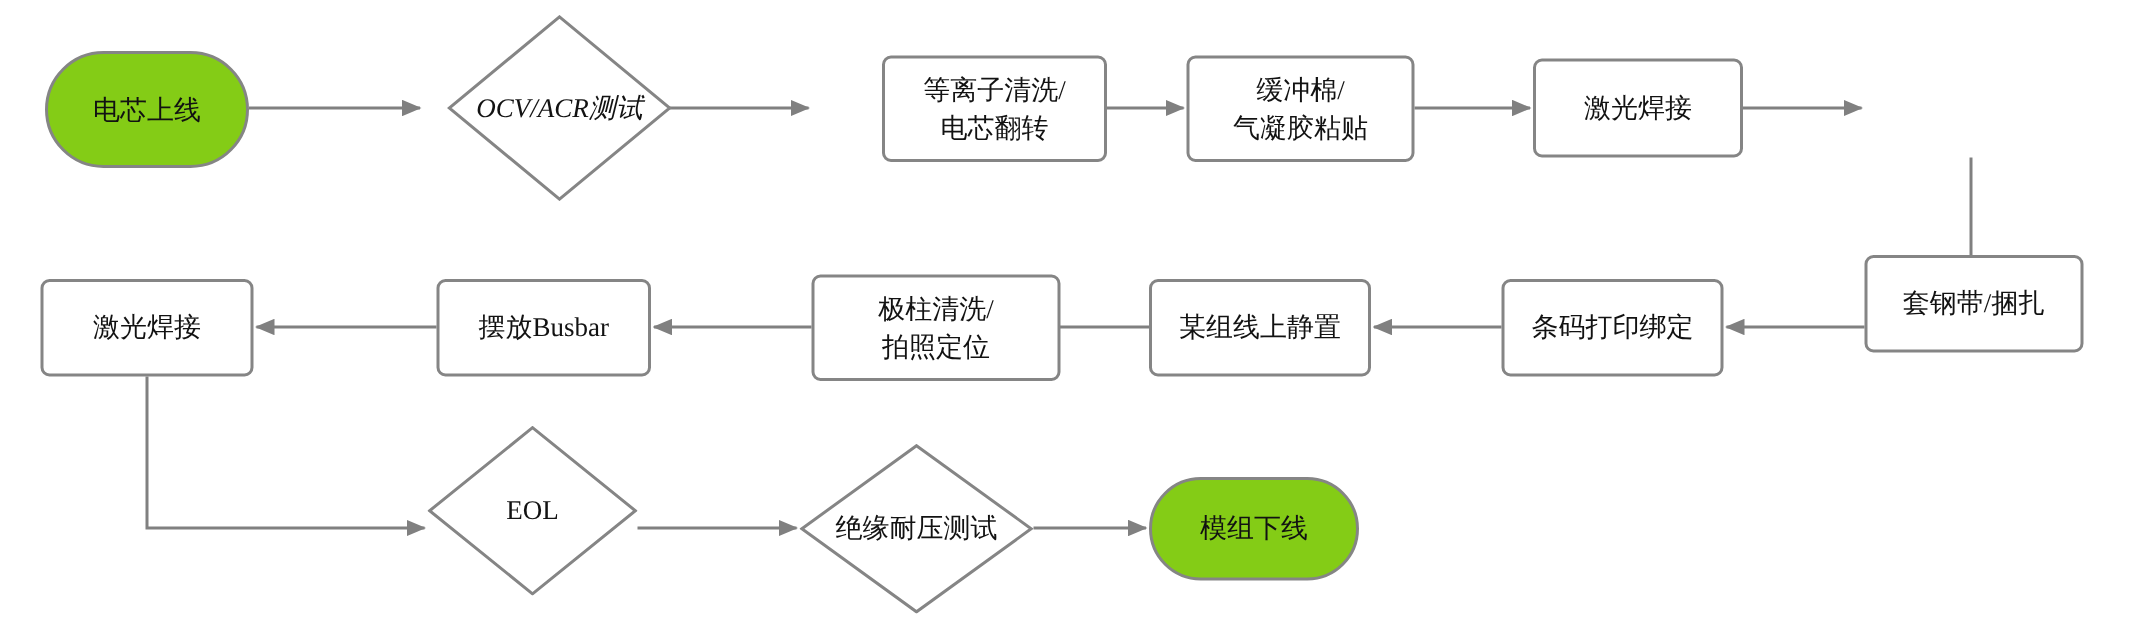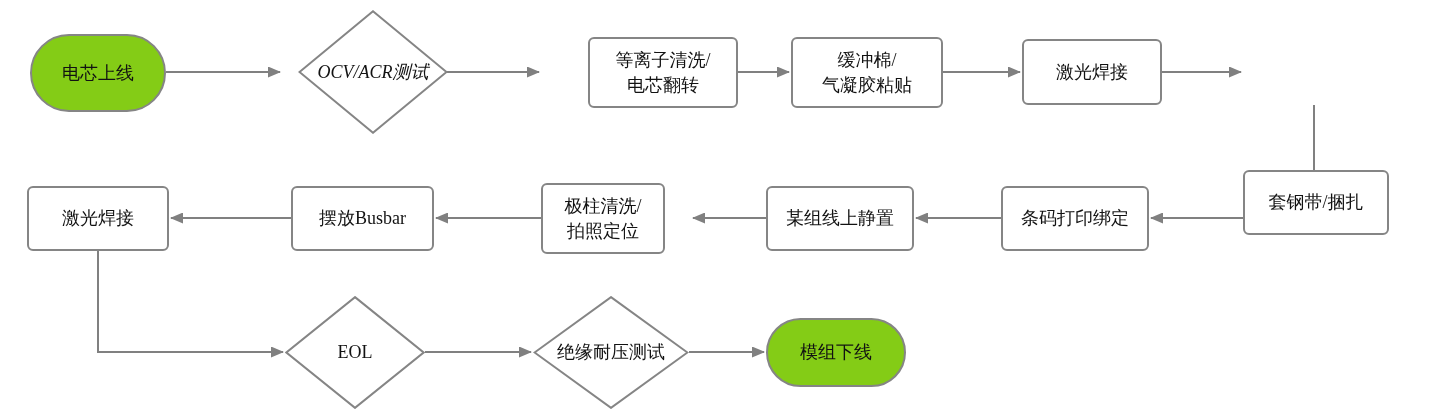--- a/index.html
+++ b/index.html
@@ -131,34 +131,34 @@
   </div>
 
   <div class="node process" style="left:1001px; top:186px; width:148px; height:65px;">
     <span class="label">条码打印绑定</span>
   </div>
 
   <div class="node process" style="left:766px; top:186px; width:148px; height:65px;">
     <span class="label">某组线上静置</span>
   </div>
 
-  <div class="node process" style="left:541px; top:183px; width:124px; height:71px;">
+  <div class="node process" style="left:541px; top:183px; width:166px; height:71px;">
     <span class="label">极柱清洗/
 拍照定位</span>
   </div>
 
   <div class="node process" style="left:291px; top:186px; width:143px; height:65px;align-items:center;">
     <span class="label">摆放Busbar</span>
   </div>
 
   <div class="node process" style="left:27px; top:186px; width:142px; height:65px;text-align:right;">
     <span class="label">激光焊接</span>
   </div>
 
-  <div class="node diamond" style="left:285px; top:296px; width:140px; height:113px;">
+  <div class="node diamond" style="left:285px; top:284px; width:140px; height:113px;">
     <svg class="shape" viewBox="0 0 100 100" preserveAspectRatio="none">
       <polygon points="50,1 99,50 50,99 1,50"></polygon>
     </svg>
     <span class="label">EOL</span>
   </div>
 
   <div class="node diamond" style="left:533px; top:296px; width:156px; height:113px;">
     <svg class="shape" viewBox="0 0 100 100" preserveAspectRatio="none">
       <polygon points="50,1 99,50 50,99 1,50"></polygon>
     </svg>

